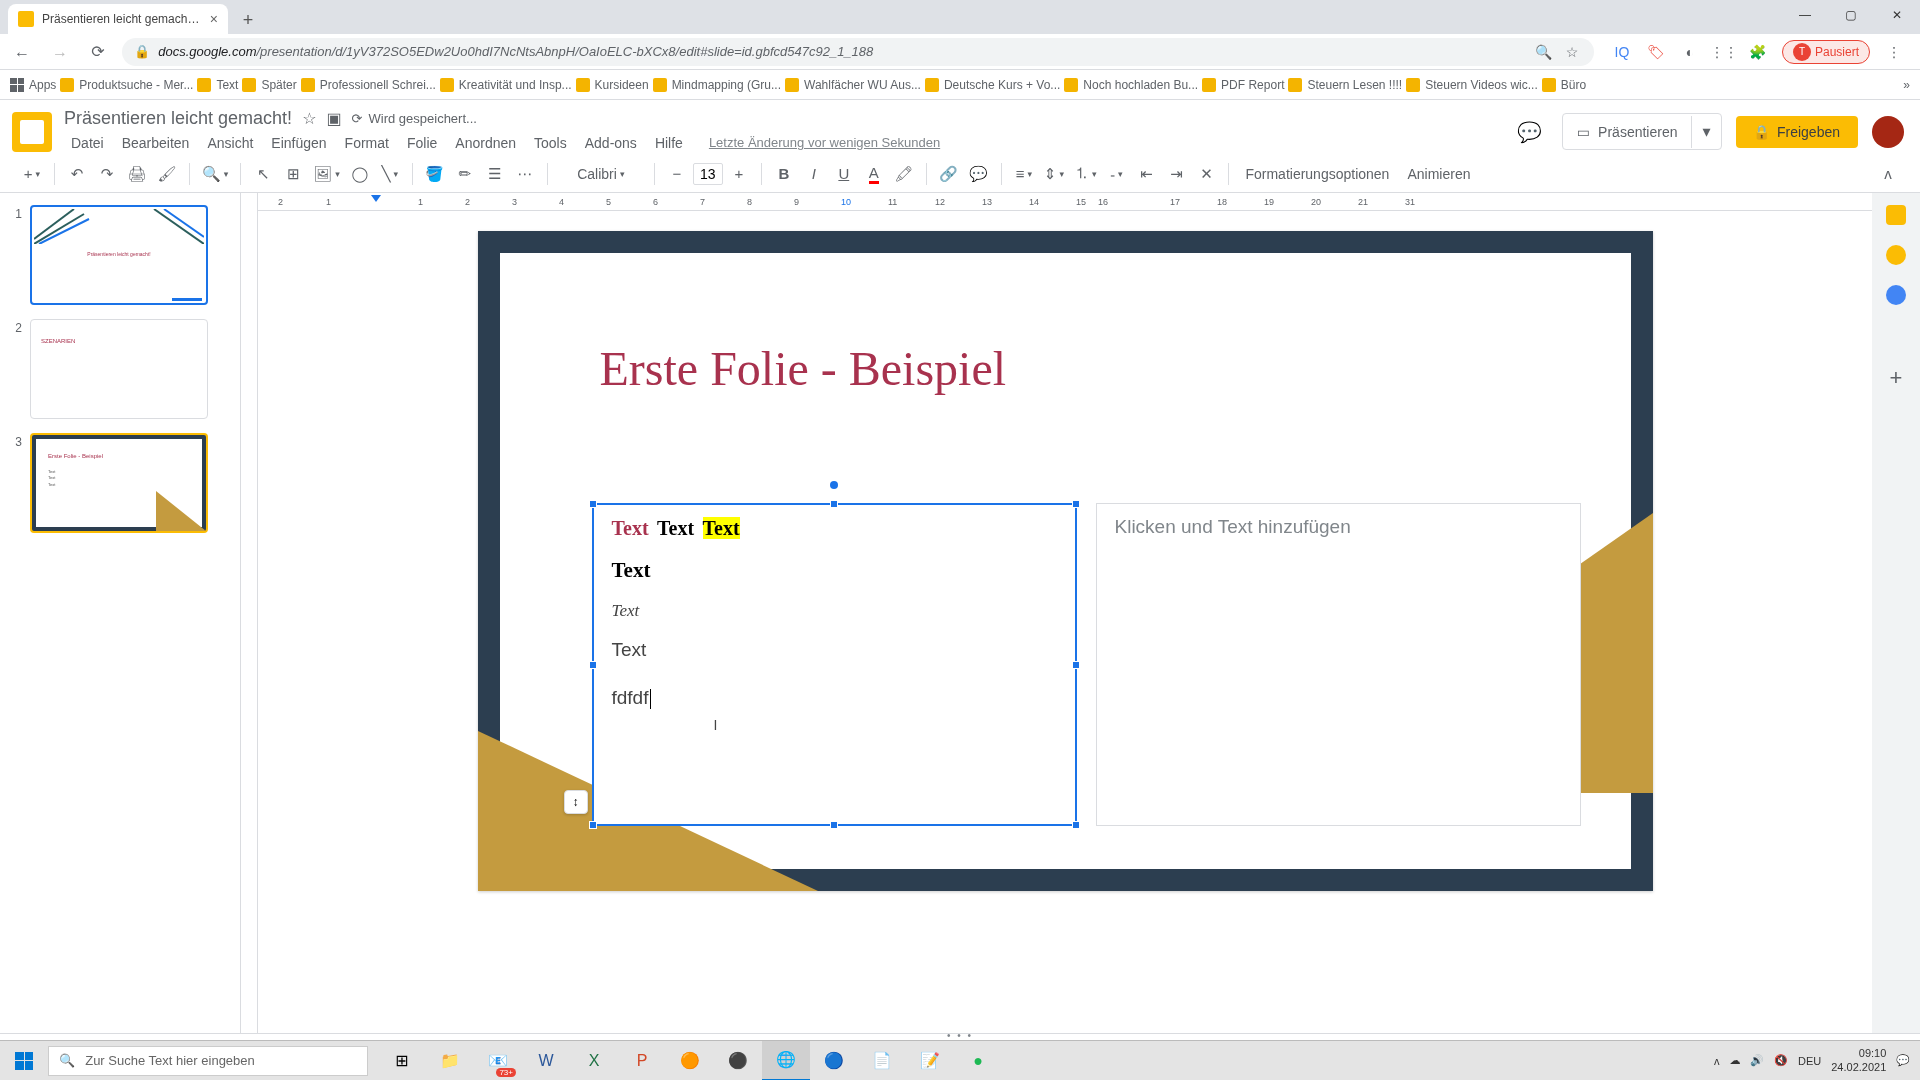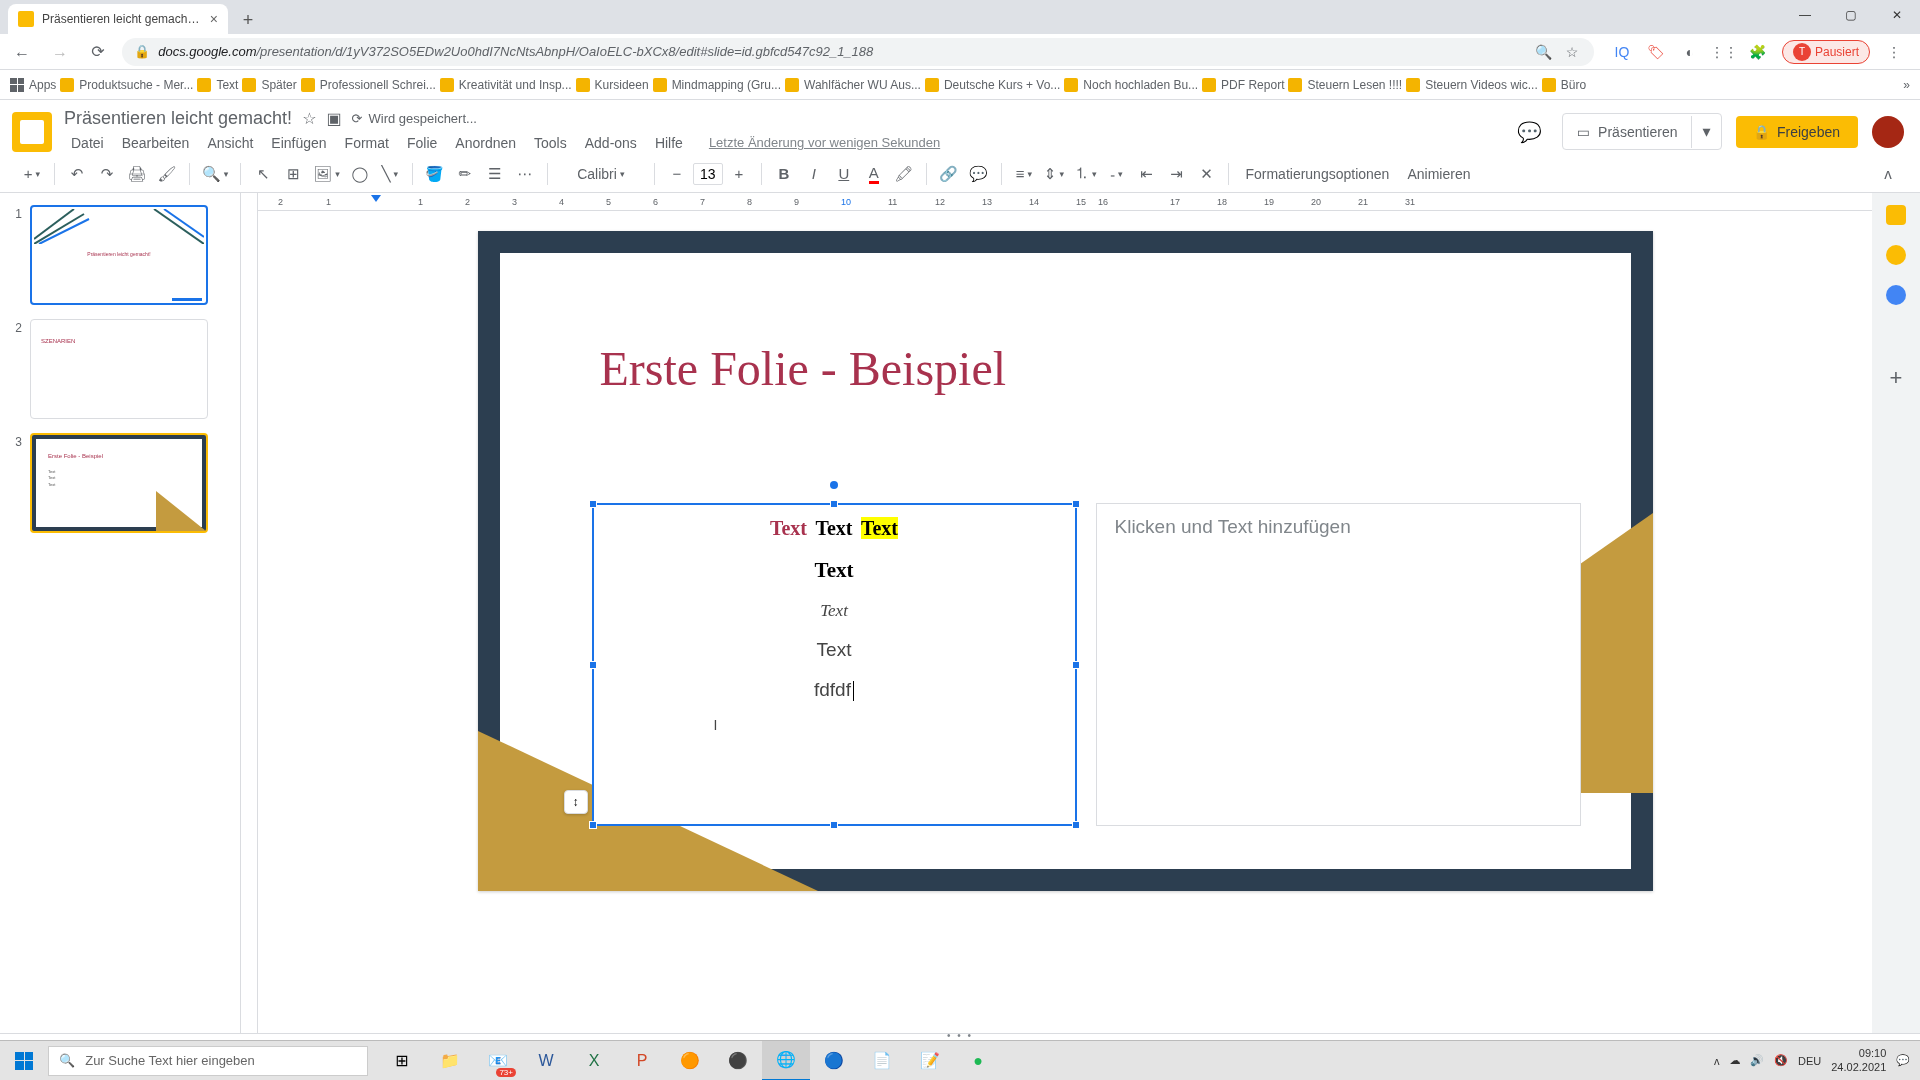--- a/index.html
+++ b/index.html
@@ -72,31 +72,31 @@
 
 .ruler-v { width: 18px; background: #fff; border-left: 1px solid #dadce0; border-right: 1px solid #dadce0; }
 .canvas-area { flex: 1; background: #fff; display: flex; flex-direction: column; }
 .ruler-h { height: 18px; background: #fff; border-bottom: 1px solid #dadce0; display: flex; align-items: center; font-size: 9px; color: #5f6368; padding-left: 60px; position: relative; }
 .ruler-h span { position: absolute; }
 .canvas-wrap { flex: 1; background: #fff; display: flex; justify-content: center; align-items: flex-start; padding: 20px; overflow: auto; position: relative; }
 .slide { width: 1175px; height: 660px; background: #2c3e50; position: relative; box-shadow: 0 1px 3px rgba(0,0,0,.2); }
 .slide-inner { position: absolute; inset: 22px; background: #fff; }
 .slide-title-text { position: absolute; top: 88px; left: 100px; font-size: 48px; color: #a8324e; font-family: Georgia, serif; }
 .textbox { position: absolute; border: 2px solid #1a73e8; background: #fff; }
-.textbox.left { top: 250px; left: 92px; width: 485px; height: 323px; padding: 12px 18px; text-align: center; }
+.textbox.left { top: 250px; left: 92px; width: 485px; height: 323px; padding: 12px 18px; }
 .textbox.right { top: 250px; left: 596px; width: 485px; height: 323px; border: 1px solid #dadce0; padding: 12px 18px; color: #80868b; font-size: 19px; }
 .sel-handle { position: absolute; width: 8px; height: 8px; background: #1a73e8; border: 1px solid #fff; }
 .sel-rotate { position: absolute; width: 8px; height: 8px; background: #1a73e8; border-radius: 50%; top: -24px; left: 50%; transform: translateX(-50%); }
 .txt-line1 { font-family: cursive; color: #a8324e; font-weight: bold; font-size: 20px; display: inline; }
 .txt-line1b { font-family: Georgia, serif; font-weight: bold; font-size: 20px; margin-left: 4px; }
 .txt-hl { background: #ffff00; font-family: Georgia, serif; font-size: 20px; font-weight: bold; margin-left: 4px; }
 .txt-line2 { font-family: Georgia, serif; font-weight: bold; font-size: 21px; margin-top: 18px; }
 .txt-line3 { font-family: cursive; font-style: italic; font-size: 17px; margin-top: 18px; color: #444; }
 .txt-line4 { font-size: 19px; margin-top: 18px; color: #444; }
-.txt-line5 { font-size: 19px; margin-top: 18px; color: #444; }
+.txt-line5 { font-size: 19px; margin-top: 26px; color: #444; }
 .cursor { display: inline-block; width: 1px; height: 20px; background: #000; vertical-align: middle; margin-left: 2px; }
 .autofit { position: absolute; left: -30px; bottom: 10px; width: 24px; height: 24px; background: #fff; border: 1px solid #dadce0; border-radius: 4px; display: flex; align-items: center; justify-content: center; box-shadow: 0 1px 3px rgba(0,0,0,.2); font-size: 12px; }
 .tcursor { position: absolute; top: 212px; left: 120px; font-size: 14px; color: #444; }
 
 .side-panel { width: 48px; background: #f1f3f4; display: flex; flex-direction: column; align-items: center; padding-top: 12px; gap: 20px; }
 .sp-icon { width: 20px; height: 20px; border-radius: 4px; }
 .sp-plus { color: #5f6368; font-size: 22px; }
 
 
 .notes { height: 44px; border-top: 1px solid #dadce0; padding: 10px 62px; font-size: 14px; color: #5f6368; position: relative; }

